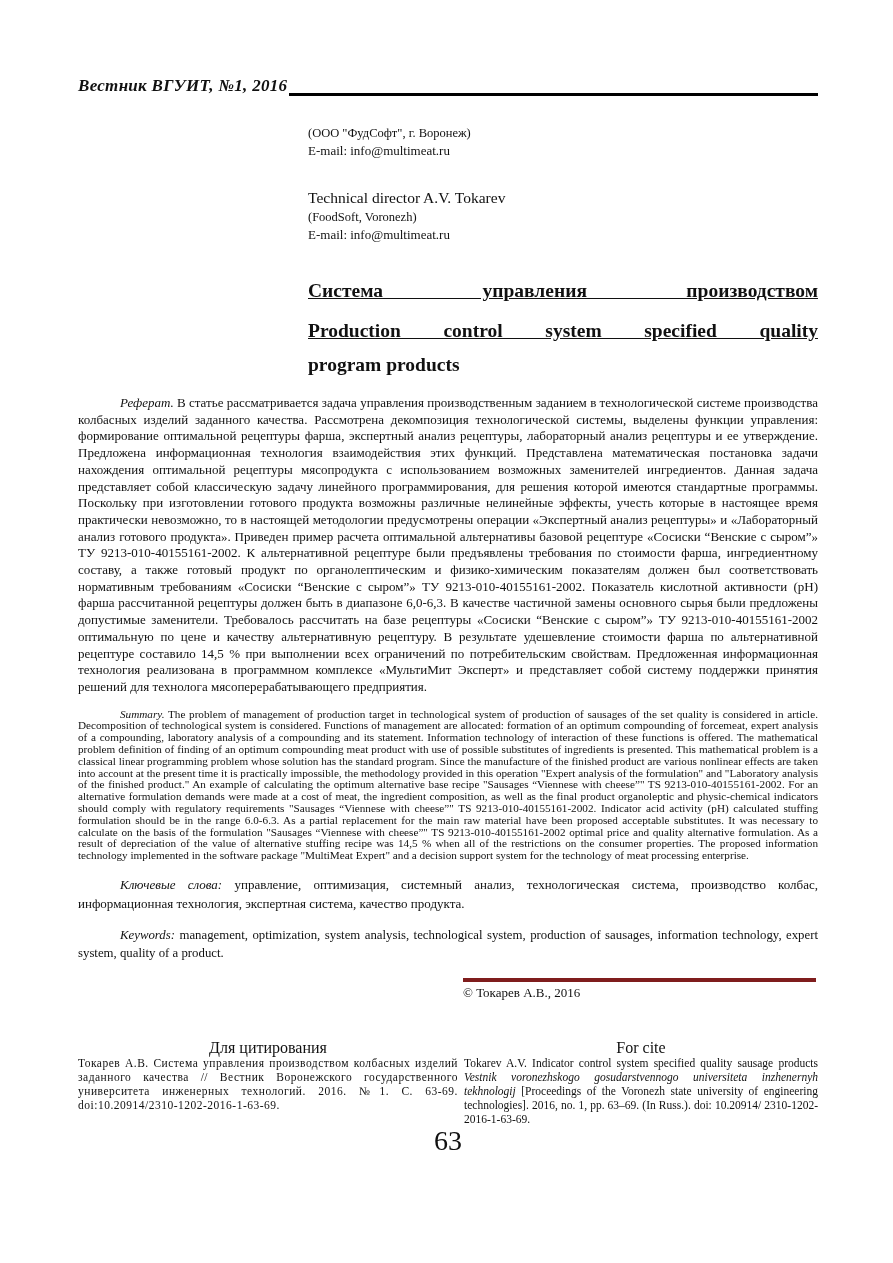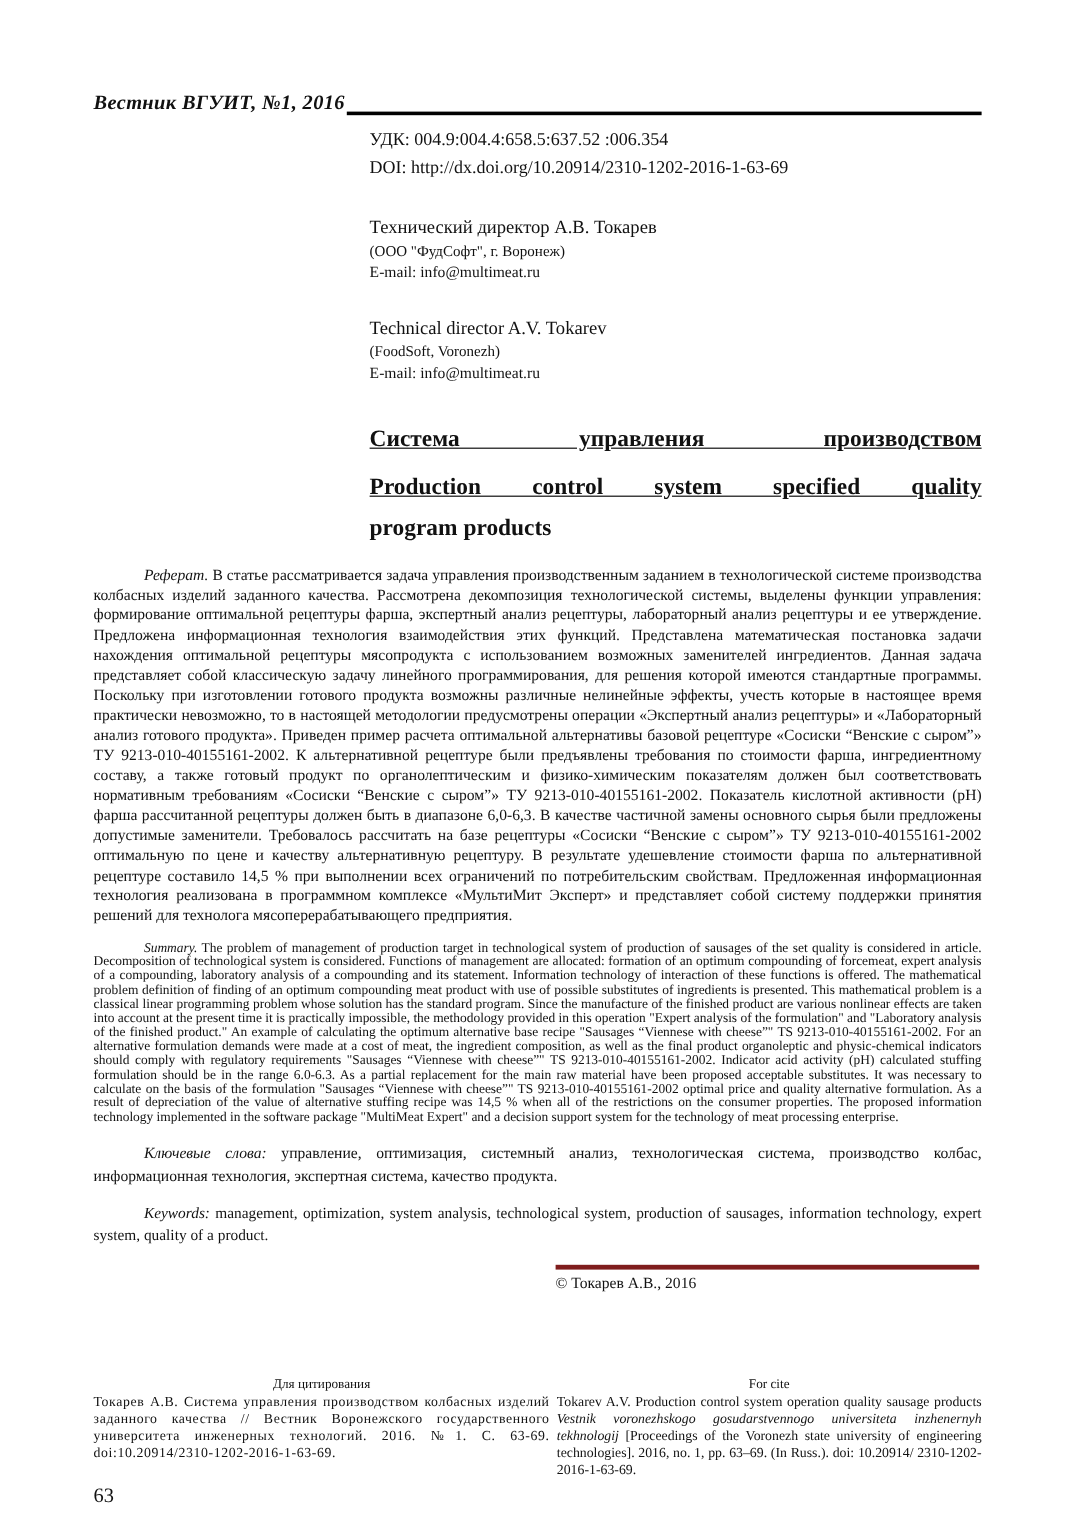--- a/index.html
+++ b/index.html
@@ -86,44 +86,39 @@
     border-top: 4px solid #7f1d1d;
     padding-top: 3px;
     font-size: 13px;
   }
 
   
   .cite-row { margin-top: 40px; display: flex; }
   .cite-col { box-sizing: border-box; }
   .cite-col.ru { width: 380px; margin-right: 6px; }
   .cite-col.en { flex: 1; }
-  .cite-heading { text-align: center; font-size: 11px; line-height: 14px; margin-bottom: 2px; margin-top: 30px; }
+  .cite-heading { text-align: center; font-size: 16px; line-height: 14px; margin-bottom: 2px; }
   .cite-body { font-size: 11.5px; line-height: 13.9px; text-align: justify; }
   .cite-col.ru .cite-body { letter-spacing: 0.5px; }
   .cite-italic { font-style: italic; }
 
-  .page-number { text-align: left; font-size: 17px; line-height: 26px; margin-top: 1px; }
+  .page-number { text-align: center; font-size: 28px; line-height: 26px; margin-top: 1px; }
 </style>
 </head>
 <body>
 
 <div class="page">
 
   <div class="header-row">
     <span class="journal-title">Вестник ВГУИТ, №1, 2016</span>
     <span class="header-rule"></span>
   </div>
 
-  <div class="meta-block indent">
-    <div>УДК: 004.9:004.4:658.5:637.52 :006.354</div>
-    <div>DOI: http://dx.doi.org/10.20914/2310-1202-2016-1-63-69</div>
-  </div>
 
   <div class="author-block indent">
-    <div class="author-name">Технический директор А.В. Токарев</div>
     <div class="author-affil">(ООО "ФудСофт", г. Воронеж)</div>
     <div class="author-email">E-mail: info@multimeat.ru</div>
   </div>
 
   <div class="author-block indent">
     <div class="author-name">Technical director A.V. Tokarev</div>
     <div class="author-affil">(FoodSoft, Voronezh)</div>
     <div class="author-email">E-mail: info@multimeat.ru</div>
   </div>
 
@@ -146,19 +141,19 @@
 
   <div class="copyright-block">© Токарев А.В., 2016</div>
 
   <div class="cite-row">
     <div class="cite-col ru">
       <div class="cite-heading">Для цитирования</div>
       <div class="cite-body">Токарев А.В. Система управления производством колбасных изделий заданного качества // Вестник Воронежского государственного университета инженерных технологий. 2016. №1. С. 63-69. doi:10.20914/2310-1202-2016-1-63-69.</div>
     </div>
     <div class="cite-col en">
       <div class="cite-heading">For cite</div>
-      <div class="cite-body"><span>Tokarev A.V. Production control system operation quality sausage products </span><span class="cite-italic">Vestnik voronezhskogo gosudarstvennogo universiteta inzhenernyh tekhnologij</span><span> [Proceedings of the Voronezh state university of engineering technologies]. 2016, no. 1, pp. 63–69. (In Russ.). doi: 10.20914/ 2310-1202-2016-1-63-69.</span></div>
+      <div class="cite-body"><span>Tokarev A.V. Indicator control system specified quality sausage products </span><span class="cite-italic">Vestnik voronezhskogo gosudarstvennogo universiteta inzhenernyh tekhnologij</span><span> [Proceedings of the Voronezh state university of engineering technologies]. 2016, no. 1, pp. 63–69. (In Russ.). doi: 10.20914/ 2310-1202-2016-1-63-69.</span></div>
     </div>
   </div>
 
   <div class="page-number">63</div>
 
 </div>
 
 </body></html>

